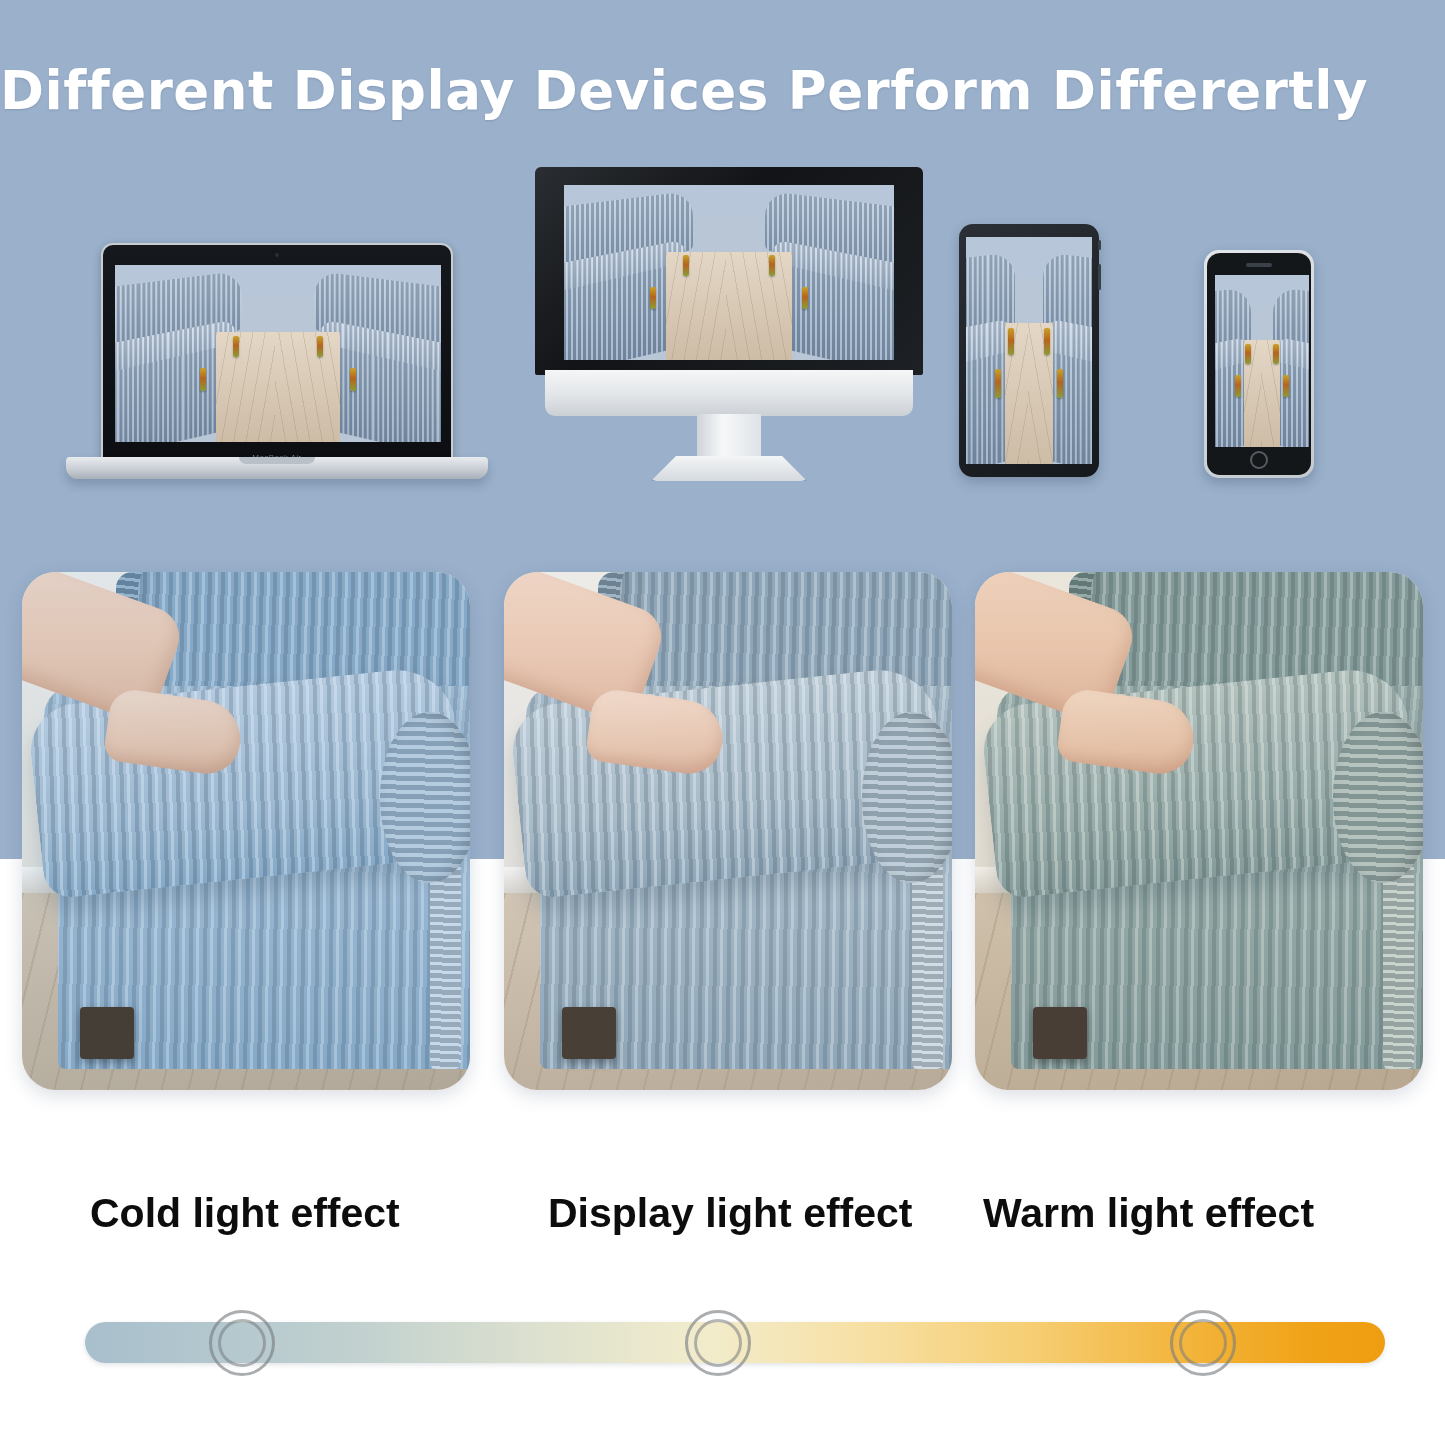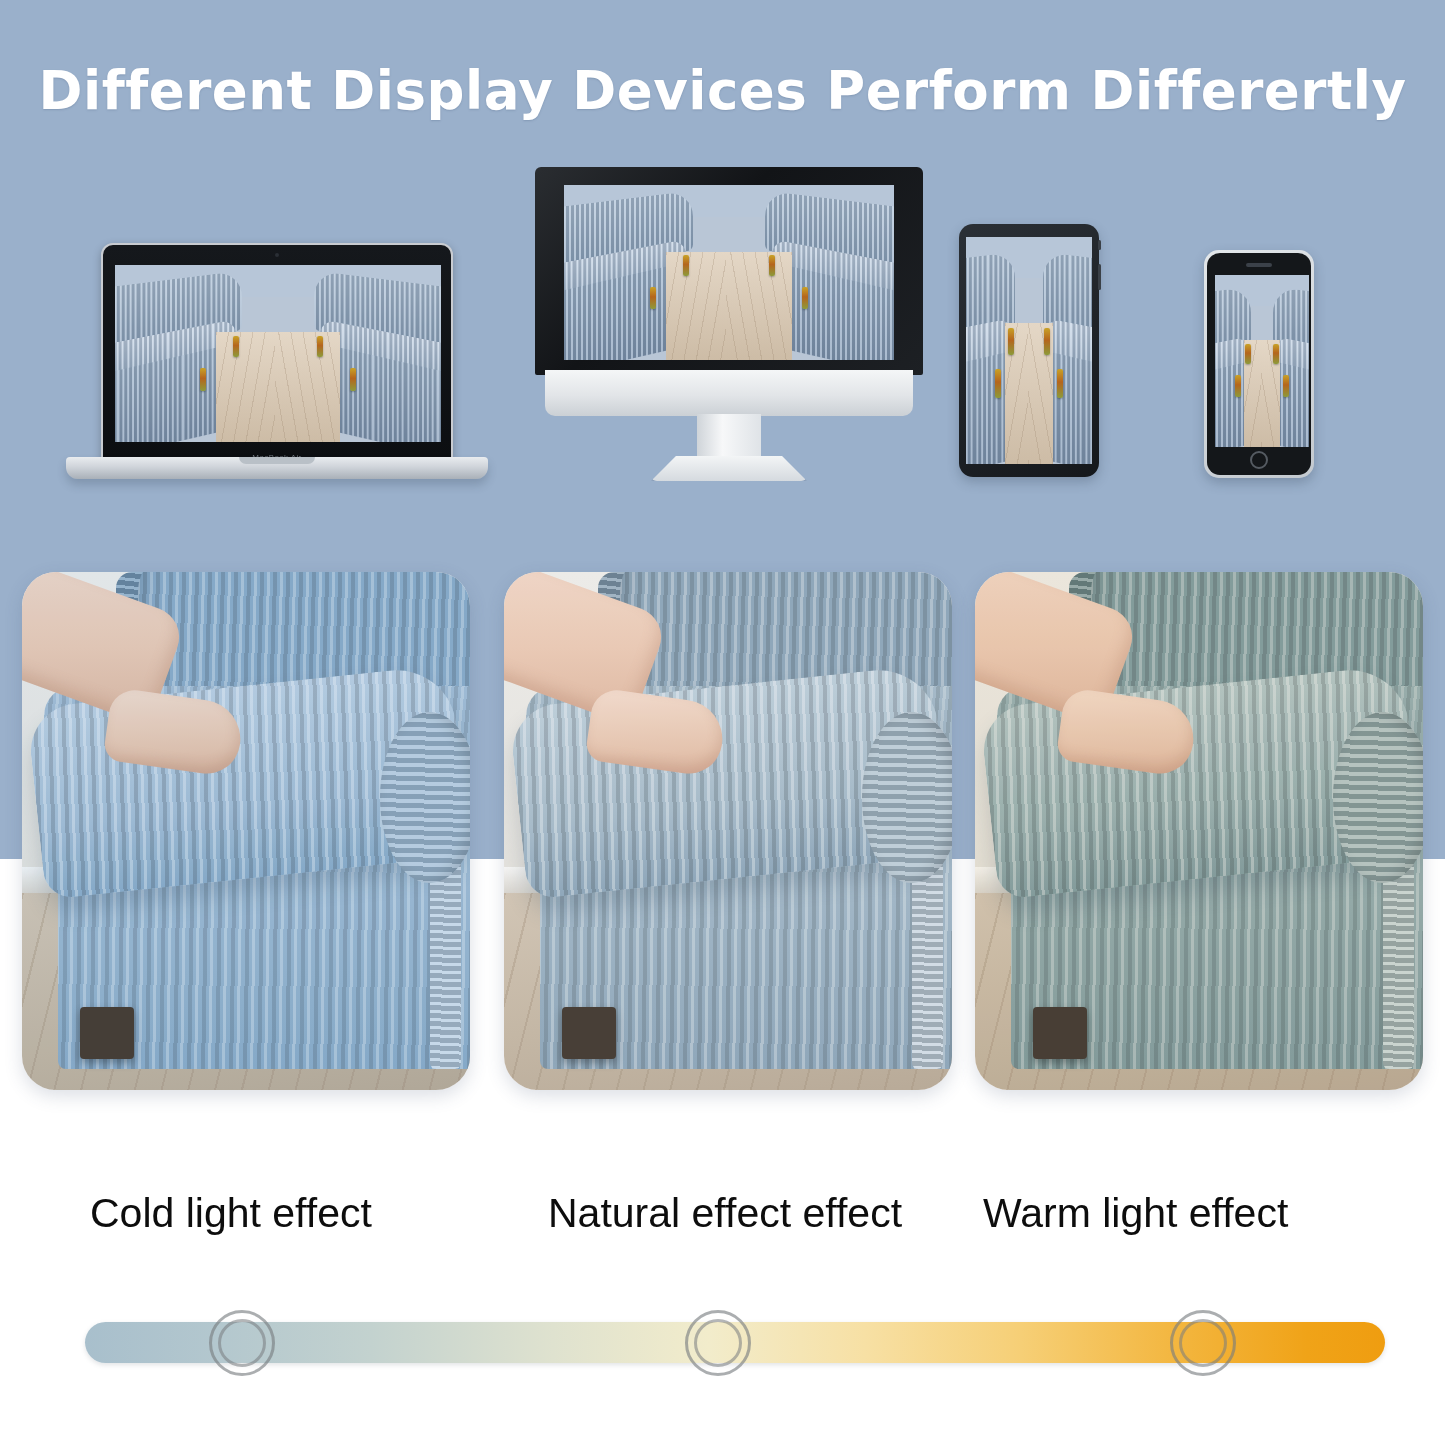--- a/index.html
+++ b/index.html
@@ -17,21 +17,21 @@
     background: #9ab0cb;
   }
   #bg-bottom {
     position: absolute; left: 0; top: 859px; width: 1445px; height: 586px;
     background: #ffffff;
   }
 
   
   #title {
     position: absolute; left: 0; top: 60px; width: 1445px;
-    text-align: center;
+    text-align: left;
     color: #ffffff;
     font-size: 53px;
     font-weight: bold;
     letter-spacing: 0.5px;
     font-family: "DejaVu Sans", sans-serif;
     text-shadow: 0 1px 2px rgba(90,110,140,.35);
   }
 
   
   .scene { position: absolute; inset: 0; overflow: hidden; }
@@ -289,21 +289,21 @@
   #panel-natural { left: 504px; --fab-light:#c2d2dd; --fab-mid:#abbfcd; --fab-dark:#93abbd; --fab-dark2:#869fb2; }
   #panel-warm    { left: 975px; --fab-light:#b8cbcd; --fab-mid:#9db5b8; --fab-dark:#87a2a6; --fab-dark2:#7a969a; }
 
   #panel-cold .tint    { background: rgba(170,205,235,.20); }
   #panel-natural .tint { background: rgba(205,215,225,.12); }
   #panel-warm .tint    { background: rgba(220,205,170,.20); }
 
   
   .caption {
     position: absolute; top: 1186px; height: 54px;
-    color: #0d0d0d; font-size: 41px; line-height: 54px; white-space: nowrap;
+    color: #0d0d0d; font-size: 41px; line-height: 54px; white-space: nowrap; font-weight: bold;
   }
   #caption-cold    { left: 90px; }
   #caption-natural { left: 548px; }
   #caption-warm    { left: 983px; }
 
   
   #slider { position: absolute; left: 85px; top: 1322px; width: 1300px; height: 41px; }
   #slider-track {
     position:absolute; inset:0; border-radius: 21px;
     background: linear-gradient(90deg,
@@ -520,21 +520,21 @@
       <div class="foot"></div>
     <div class="arm"></div>
       <div class="armcap"></div>
     <div class="forearm"></div>
       <div class="hand"></div>
     <div class="tint"></div>
   </div>
 </div>
 
 <div class="caption" id="caption-cold">Cold light effect</div>
-<div class="caption" id="caption-natural">Natural effect effect</div>
+<div class="caption" id="caption-natural">Display light effect</div>
 <div class="caption" id="caption-warm">Warm light effect</div>
 
 <div id="slider">
   <div id="slider-track"></div>
   <div class="handle" id="handle-cold"></div>
   <div class="handle" id="handle-natural"></div>
   <div class="handle" id="handle-warm"></div>
 </div>
 
 </body></html>

